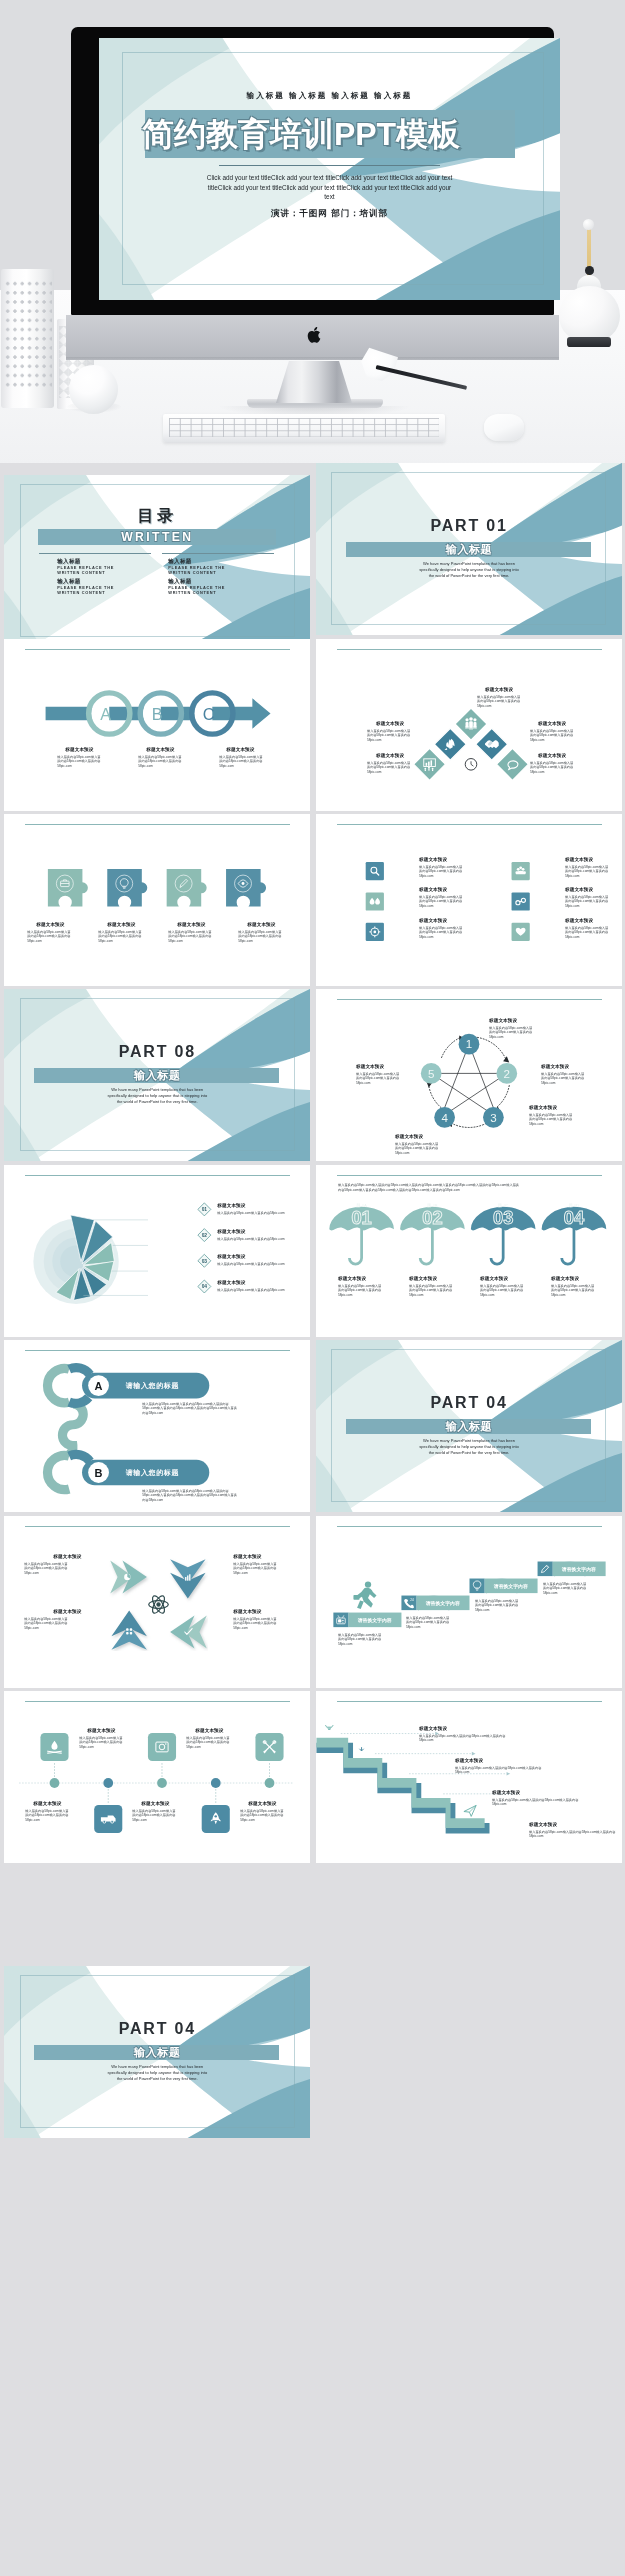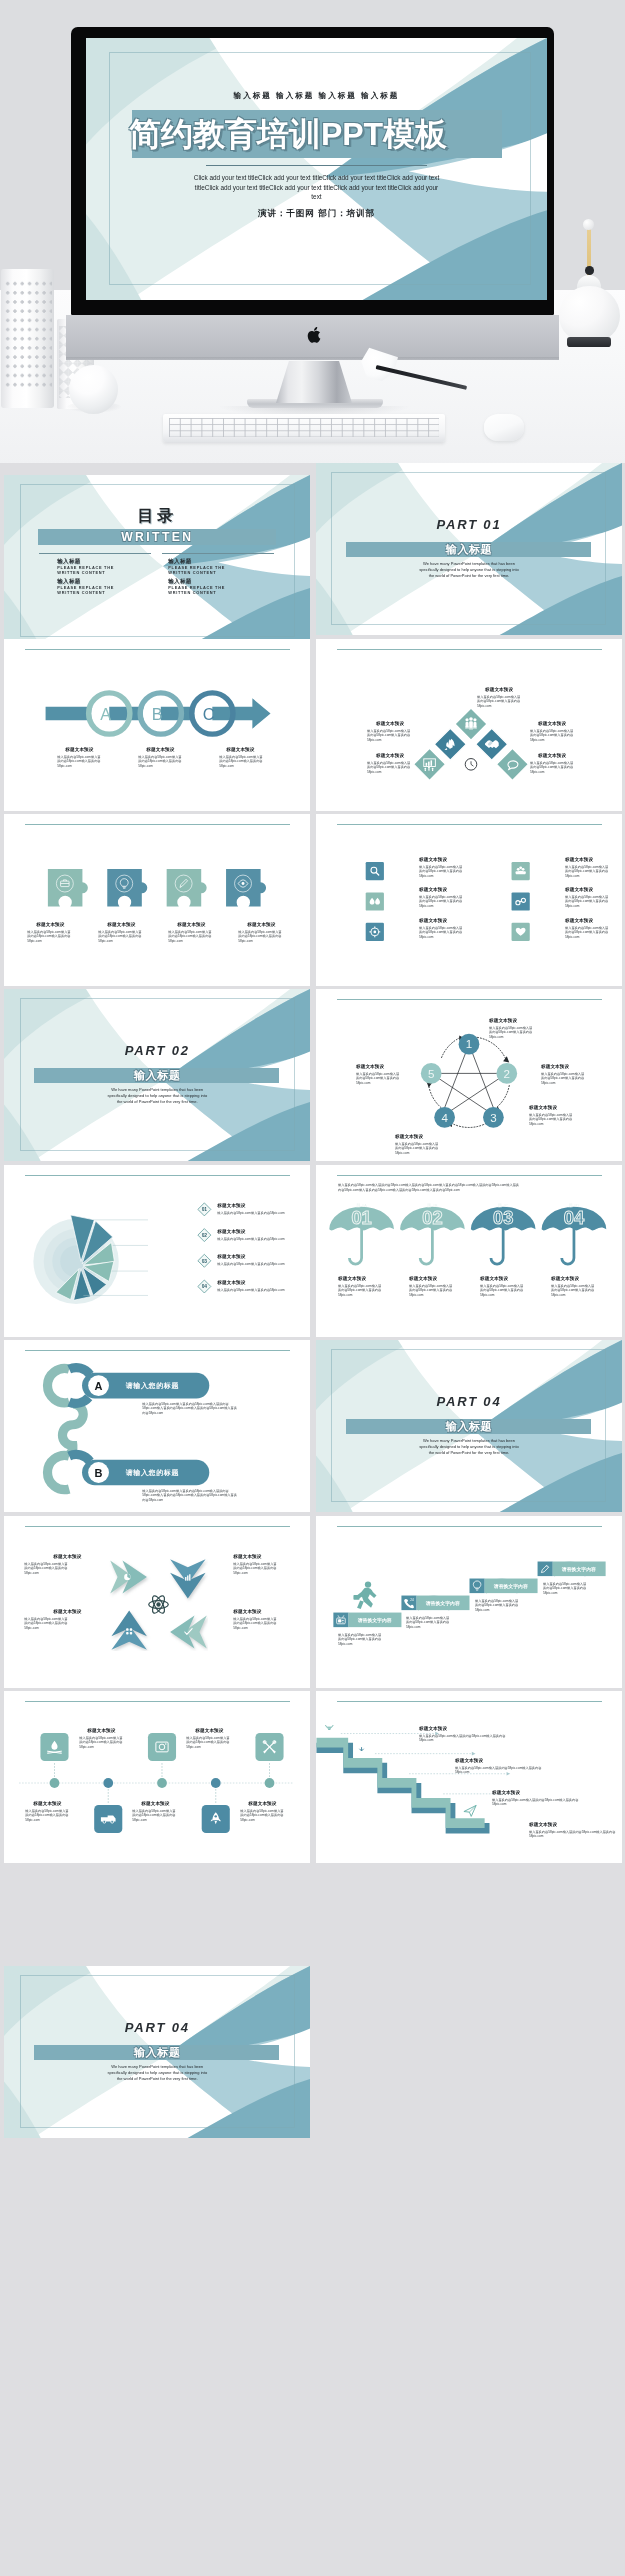--- a/index.html
+++ b/index.html
@@ -5,21 +5,21 @@
   html,body{margin:0;padding:0;}
   body{width:626px;background:#dedee1;font-family:"Liberation Sans",sans-serif;}
   #page{position:relative;width:626px;height:2576px;overflow:hidden;background:#dedee1;}
   svg{display:block;}
 
   
   .hero{position:absolute;left:0;top:0;width:626px;height:463px;overflow:hidden;background:#dedee1;}
   .wall{position:absolute;left:0;top:0;width:626px;height:290px;background:#dcdde0;}
   .desk{position:absolute;left:0;top:290px;width:626px;height:174px;background:linear-gradient(180deg,#fcfcfd 0%,#f7f8f9 40%,#f0f1f3 100%);}
   .imac-bezel{position:absolute;left:71px;top:27px;width:483px;height:288px;background:#080809;border-radius:6.7px 6.7px 1.2px 1.2px;}
-  .imac-screen{position:absolute;left:15px;top:11px;width:461px;height:262px;overflow:hidden;background:#d946ef;}
+  .imac-screen{position:absolute;left:28px;top:11px;width:461px;height:262px;overflow:hidden;background:#d946ef;}
   .imac-chin{position:absolute;left:66px;top:315px;width:493px;height:45px;background:linear-gradient(180deg,#cdcfd4 0%,#c2c4ca 50%,#b6b9bf 100%);}
   .imac-chin:after{content:"";position:absolute;left:0;bottom:0;width:100%;height:3.1px;background:linear-gradient(180deg,rgba(150,153,159,.45),rgba(150,153,159,0));}
   .imac-logo{position:absolute;left:307px;top:325px;width:17px;height:20px;}
   .imac-neck{position:absolute;left:276px;top:361px;width:76px;height:42px;background:linear-gradient(90deg,#b8bbc1 0%,#e6e7ea 16%,#f2f3f4 34%,#d5d7db 56%,#a7aab1 80%,#c8cbd0 100%);clip-path:polygon(17% 0,83% 0,100% 100%,0% 100%);}
   .imac-foot{position:absolute;left:247px;top:399px;width:136px;height:9.2px;background:linear-gradient(180deg,#e2e3e6 0%,#c3c6cb 55%,#d4d6da 100%);border-radius:1.8px 1.8px 6.1px 6.1px;}
   .imac-shadow{position:absolute;left:220px;top:406px;width:189px;height:11px;background:radial-gradient(ellipse at 50% 0%,rgba(130,134,142,.28),rgba(130,134,142,0) 72%);}
 
   .vase{position:absolute;left:1.2px;top:269px;width:53px;height:139px;border-radius:2.4px;background:linear-gradient(90deg,#e3e4e7 0%,#fbfbfc 22%,#ffffff 48%,#f0f1f2 74%,#d9dbde 100%);}
   .vase .holes{position:absolute;left:2.4px;right:2.4px;top:9.8px;bottom:16px;
       background-image:radial-gradient(circle at 50% 50%, rgba(196,199,204,.95) 0 1.4px, rgba(0,0,0,0) 1.8px);
@@ -64,21 +64,21 @@
   .s-frame{position:absolute;left:15.3px;top:9.2px;width:275px;height:153px;border:0.6px solid rgba(125,170,180,.5);box-sizing:border-box;}
   .ct-title{position:absolute;left:0;top:31px;width:306px;text-align:center;font-size:16px;font-weight:bold;color:#22272b;letter-spacing:3.7px;
      text-shadow:0.9px 0.9px 0 rgba(120,150,160,.55);}
   .ct-band{position:absolute;left:34px;top:54px;width:238px;height:16px;background:#7fadba;}
   .ct-sub{position:absolute;left:0;top:54px;width:306px;text-align:center;font-size:12.2px;font-weight:bold;color:#fff;letter-spacing:2.4px;line-height:16px;
      text-shadow:-0.6px -0.6px 0 #5d828f,0.6px -0.6px 0 #5d828f,-0.6px 0.6px 0 #5d828f,0.6px 0.6px 0 #5d828f;}
   .ct-hr{position:absolute;height:0.6px;background:#6d8f99;}
   .ct-item-t{position:absolute;font-size:5.5px;font-weight:bold;color:#20252a;letter-spacing:0.3px;text-shadow:0.6px 0.6px 0 rgba(130,160,168,.5);}
   .ct-item-d{position:absolute;white-space:pre;font-size:3.9px;font-weight:bold;color:#2c3237;letter-spacing:0.7px;line-height:5.1px;}
   
-  .pt-num{position:absolute;left:0;top:54px;width:306px;text-align:center;font-size:13px;font-weight:bold;color:#2a2f34;letter-spacing:1.8px;font-style:italic;}
+  .pt-num{position:absolute;left:0;top:54px;width:306px;text-align:center;font-size:16px;font-weight:bold;color:#2a2f34;letter-spacing:1.8px;}
   .pt-band{position:absolute;left:30px;top:79px;width:245px;height:15.3px;background:#7fadba;}
   .pt-ttl{position:absolute;left:0;top:79px;width:306px;text-align:center;font-size:11px;font-weight:bold;color:#fff;letter-spacing:0.6px;line-height:15.3px;
      text-shadow:-0.6px -0.6px 0 #5d828f,0.6px -0.6px 0 #5d828f,-0.6px 0.6px 0 #5d828f,0.6px 0.6px 0 #5d828f;}
   .pt-body{position:absolute;left:0;top:98px;width:306px;text-align:center;white-space:pre;font-size:4px;color:#1f2428;line-height:5.9px;}
   
   .topline{position:absolute;left:21px;top:10.4px;width:265px;height:0.9px;background:#8cb7b8;}
   .it-t{position:absolute;white-space:pre;font-size:4.6px;font-weight:bold;color:#1c2024;letter-spacing:0.1px;}
   .it-b{position:absolute;white-space:pre;font-size:3.2px;color:#3a4045;line-height:4.4px;}
 
   .abs{position:absolute;}
@@ -444,21 +444,21 @@
           <path d="M268,0 C345,125 450,250 520,300 C650,205 835,80 935,0 Z" fill="#ffffff"></path>
           <path d="M95,566 C270,448 440,348 520,300 C595,362 720,470 855,566 Z" fill="#ffffff"></path>
           <path d="M520,300 C650,205 835,80 1000,0 L1000,566 L855,566 C720,470 595,362 520,300 Z" fill="#accfd9"></path>
           <path d="M1000,0 L1000,212 C860,252 640,296 520,300 C650,205 835,80 1000,0 Z" fill="#7bafbf"></path>
           <path d="M1000,206 L1000,332 C900,330 820,316 700,288 C820,268 930,236 1000,206 Z" fill="#ffffff"></path>
           <path d="M1000,372 L1000,566 L600,566 C700,510 860,414 1000,372 Z" fill="#7bafbf"></path>
           <path d="M0,380 C50,440 90,510 120,566 L0,566 Z" fill="#cfe3e3"></path>
         </svg>
       </div>
     <div class="s-frame"></div>
-    <div class="pt-num">PART 02</div>
+    <div class="pt-num">PART 08</div>
     <div class="pt-band"></div>
     <div class="pt-ttl">输入标题</div>
     <div class="pt-body">We have many PowerPoint templates that has been
 specifically designed to help anyone that is stepping into
 the world of PowerPoint for the very first time.</div>
   </div>
 
   <div class="slide" style="left:316px;top:989px">
     <div class="topline"></div>
     <svg class="abs" style="left:103px;top:38px" width="100" height="105" viewBox="0 0 164 172">

